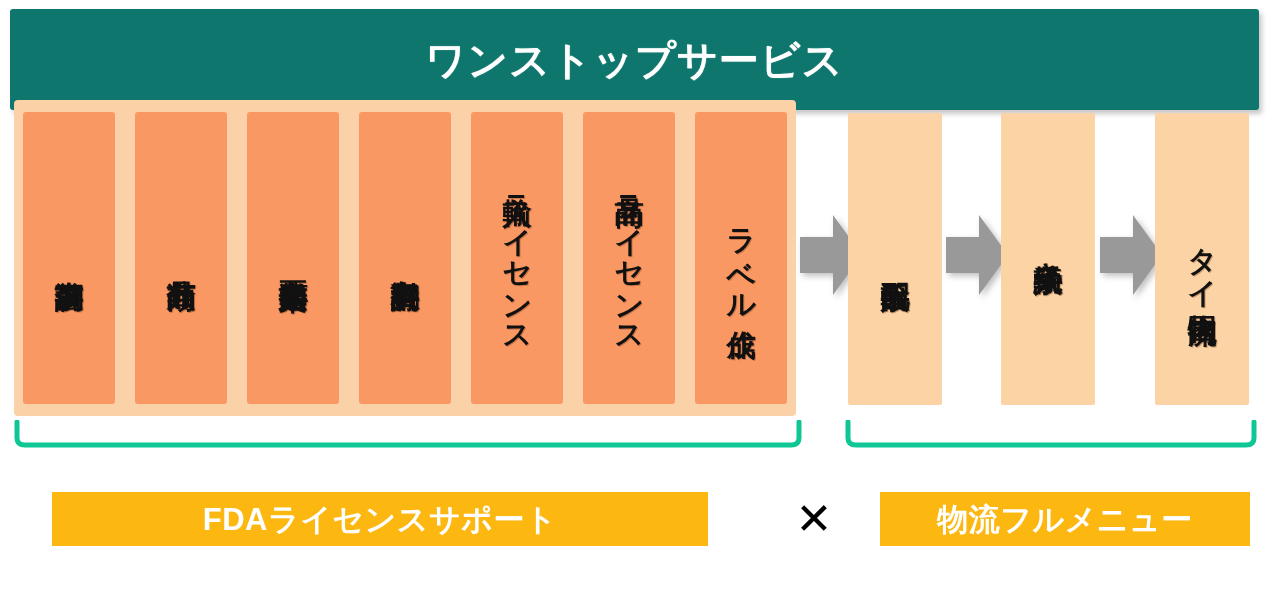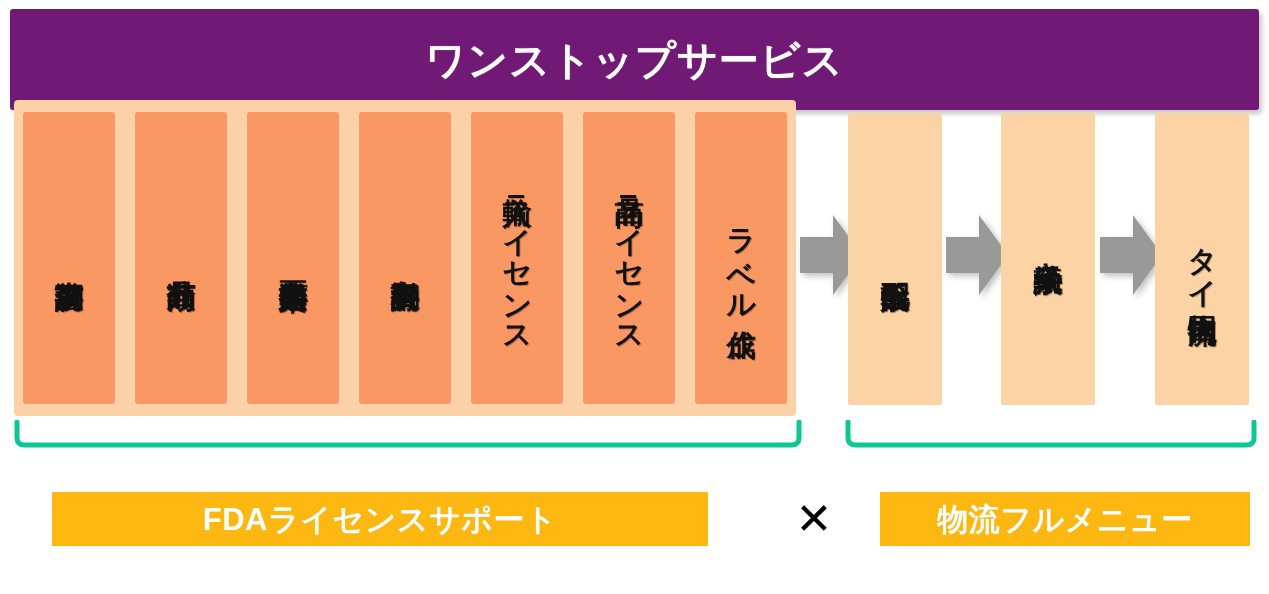--- a/index.html
+++ b/index.html
@@ -15,21 +15,21 @@
     font-family: "Liberation Sans", "DejaVu Sans", sans-serif;
   }
 
   
   #header-banner {
     position: absolute;
     left: 10px;
     top: 9px;
     width: 1249px;
     height: 101px;
-    background: #701a75;
+    background: #0f766e;
     border-radius: 3px;
     box-sizing: border-box;
     display: flex;
     align-items: center;
     justify-content: center;
     box-shadow: 3px 4px 5px rgba(0,0,0,0.22);
   }
   #header-title {
     color: #ffffff;
     font-size: 40px;

